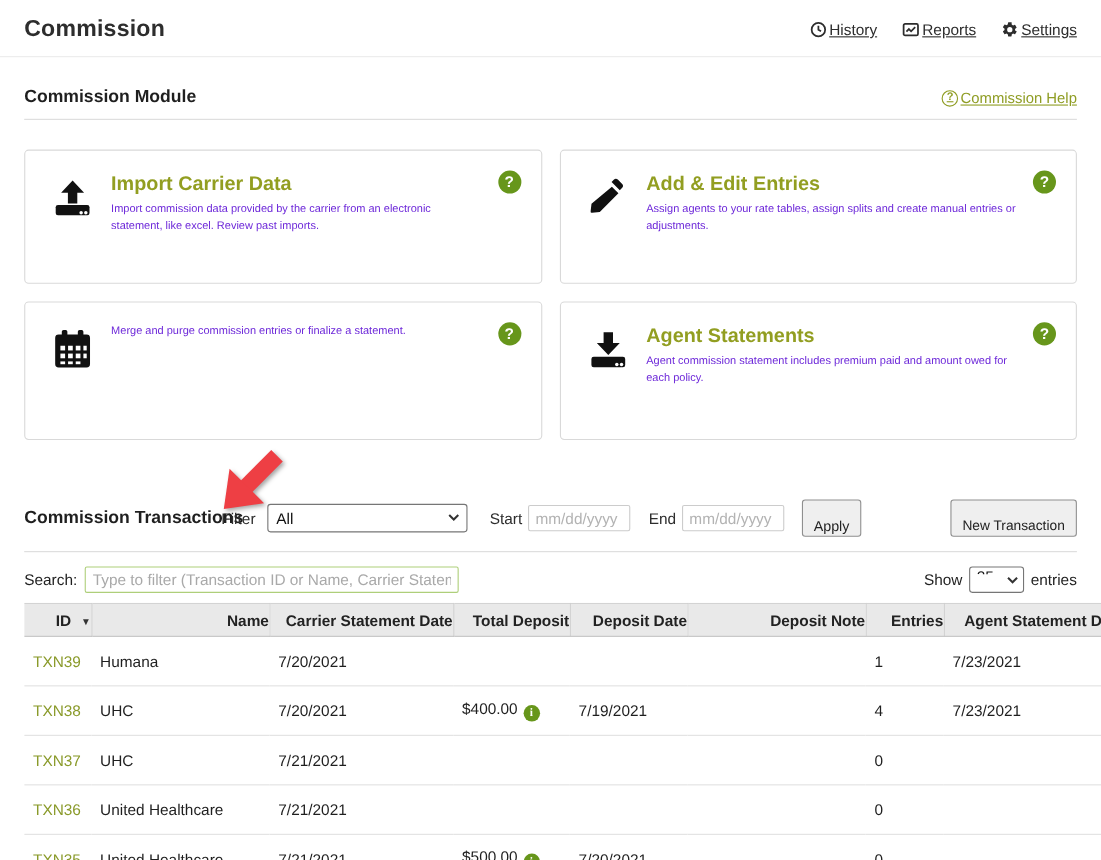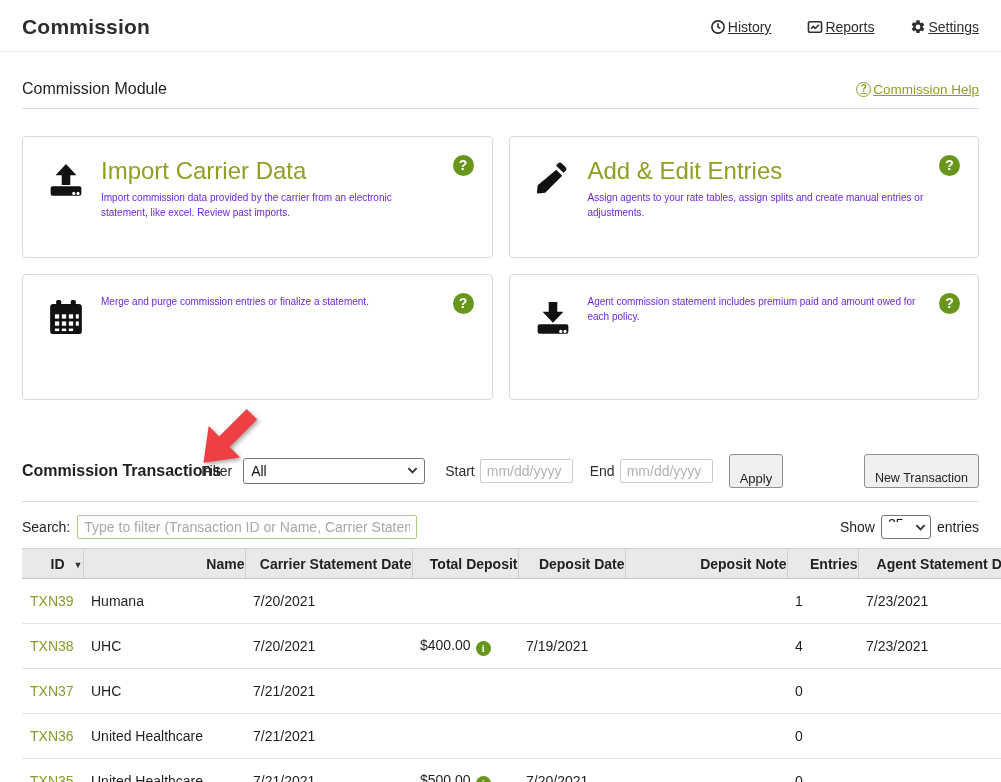--- a/index.html
+++ b/index.html
@@ -4,45 +4,45 @@
 <style>
   * { margin:0; padding:0; box-sizing:border-box; }
   html,body { width:1001px; height:782px; overflow:hidden; background:#fff;
     font-family:"Liberation Sans", sans-serif; color:#222; }
   body { position:relative; }
 
   
   .topbar { display:flex; align-items:center; justify-content:space-between;
     padding:15px 22px 12px 22px; border-bottom:1px solid #ececec; }
   .app-title { font-size:21px; font-weight:700; color:#2d2d2d; letter-spacing:.2px; }
-  .topnav { display:flex; align-items:center; gap:36px; }
+  .topnav { display:flex; align-items:center; gap:23px; }
   .topnav a { display:flex; align-items:center; gap:2px; color:#2d2d2d; font-size:14px;
     text-decoration:underline; cursor:pointer; }
   .topnav svg { width:16px; height:16px; display:block; }
 
   .content { padding:0 22px; }
 
   
   .module-head { display:flex; align-items:center; justify-content:space-between; margin-top:28px; }
-  .section-title { font-size:16px; font-weight:400; color:#1f1f1f; }
+  .section-title { font-size:16px; font-weight:700; color:#1f1f1f; }
   .help-link { display:flex; align-items:center; gap:2px; color:#8f9d24; font-size:13.5px;
     text-decoration:underline; cursor:pointer; }
   .qmark-outline { width:15px; height:15px; border:1.5px solid #8f9d24; border-radius:50%;
     color:#8f9d24; font-size:10px; font-weight:700; line-height:12px; text-align:center;
     display:inline-block; text-decoration:none; }
   .divider { border:none; border-top:1px solid #dcdcdc; margin-top:10px; }
 
   
   .cards { display:grid; grid-template-columns:1fr 1fr; gap:16px; margin-top:27px; }
   .card { position:relative; border:1px solid #d9d9d9; border-radius:4px; background:#fff;
     min-height:122px; padding:20px 52px 16px 78px; }
   .card:nth-child(n+3){ min-height:126px; }
   .card-icon { position:absolute; left:24px; top:22px; width:38px; height:40px; color:#111; }
   .card-icon svg { width:100%; height:100%; }
-  .card-title { font-size:24px; color:#929e21; font-weight:400; margin-bottom:6px; cursor:pointer; }
+  .card-title { font-size:18px; color:#929e21; font-weight:700; margin-bottom:6px; cursor:pointer; }
   .card-desc { font-size:10px; color:#6d28d9; line-height:1.45; }
   .help-badge { position:absolute; right:18px; top:18px; width:21px; height:21px; border-radius:50%;
     background:#67961b; color:#fff; font-size:14px; font-weight:700; line-height:21px;
     text-align:center; cursor:pointer; }
 
   
   .txn-head { display:flex; align-items:center; margin-top:54px; }
   .txn-title { font-size:16px; font-weight:700; color:#1f1f1f; white-space:nowrap; }
   .ctrl-label { font-size:14px; color:#2d2d2d; margin-right:5px; }
   .filter-wrap { position:relative; margin-left:22px; }
@@ -194,20 +194,21 @@
 
     <div class="card">
       <span class="card-icon">
         <svg viewBox="0 0 24 24" fill="currentColor">
           <path d="M9.3 2.5h5.4v6.2h3.9L12 15.6 5.4 8.7h3.9z"></path>
           <rect x="2.3" y="16.6" width="19.4" height="6" rx="1.3"></rect>
           <circle cx="16.9" cy="21.1" r="1" fill="#fff"></circle>
             <circle cx="19.6" cy="21.1" r="1" fill="#fff"></circle>
         </svg>
       </span>
+      <div class="card-title">Agent Statements</div>
       <div class="card-desc">Agent commission statement includes premium paid and amount owed for each policy.</div>
       <span class="help-badge">?</span>
     </div>
 
   </div>
 
   <div class="txn-head">
     <div class="txn-title">Commission Transactions</div>
 
     <div class="filter-wrap">

